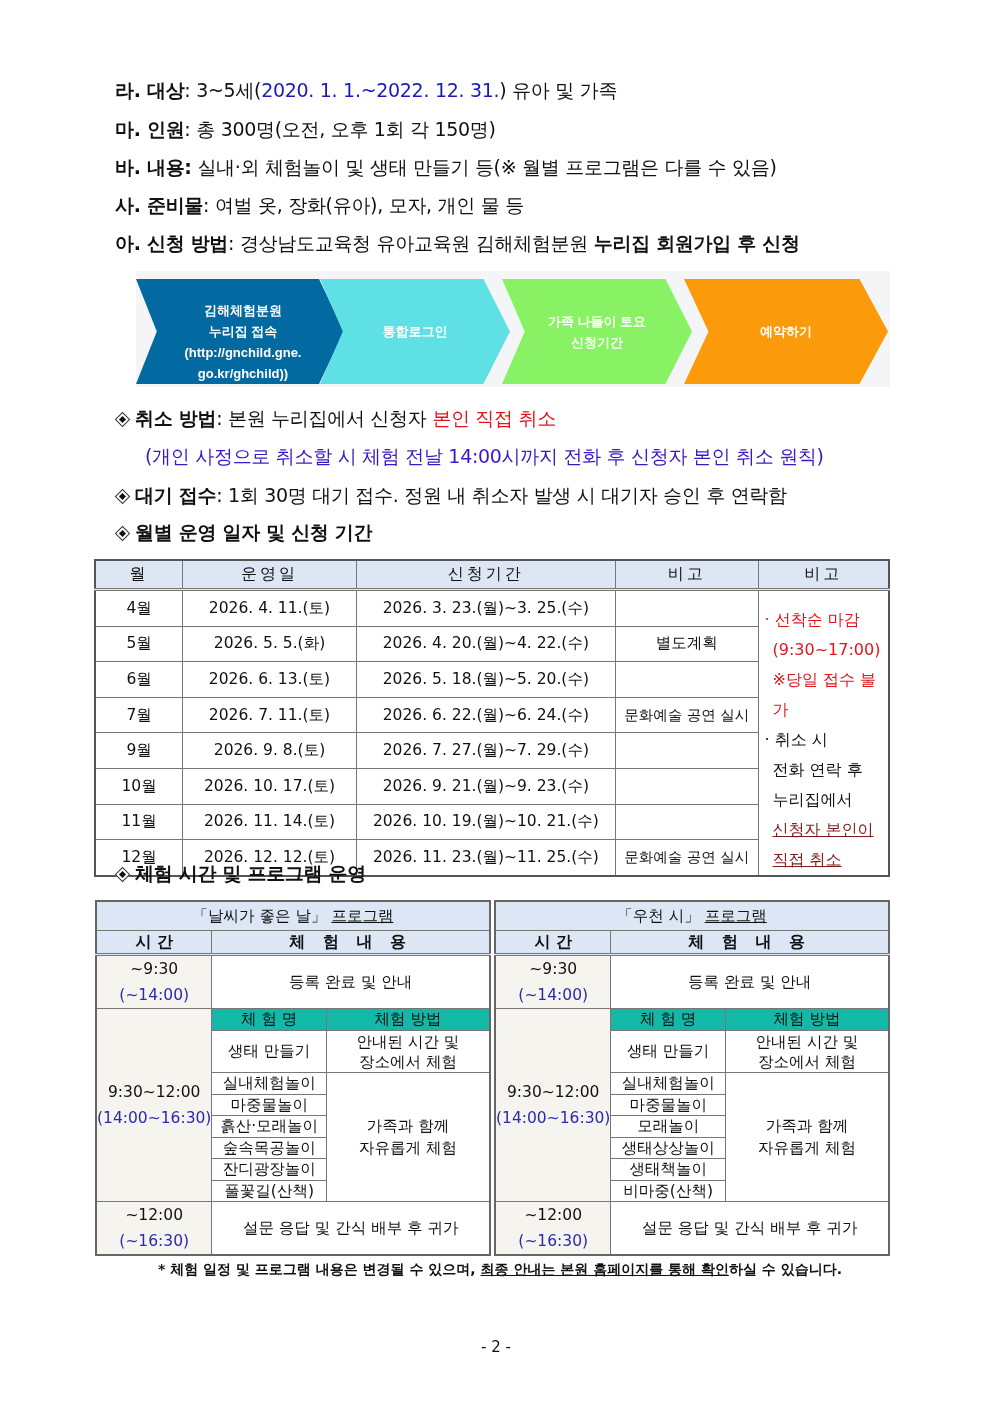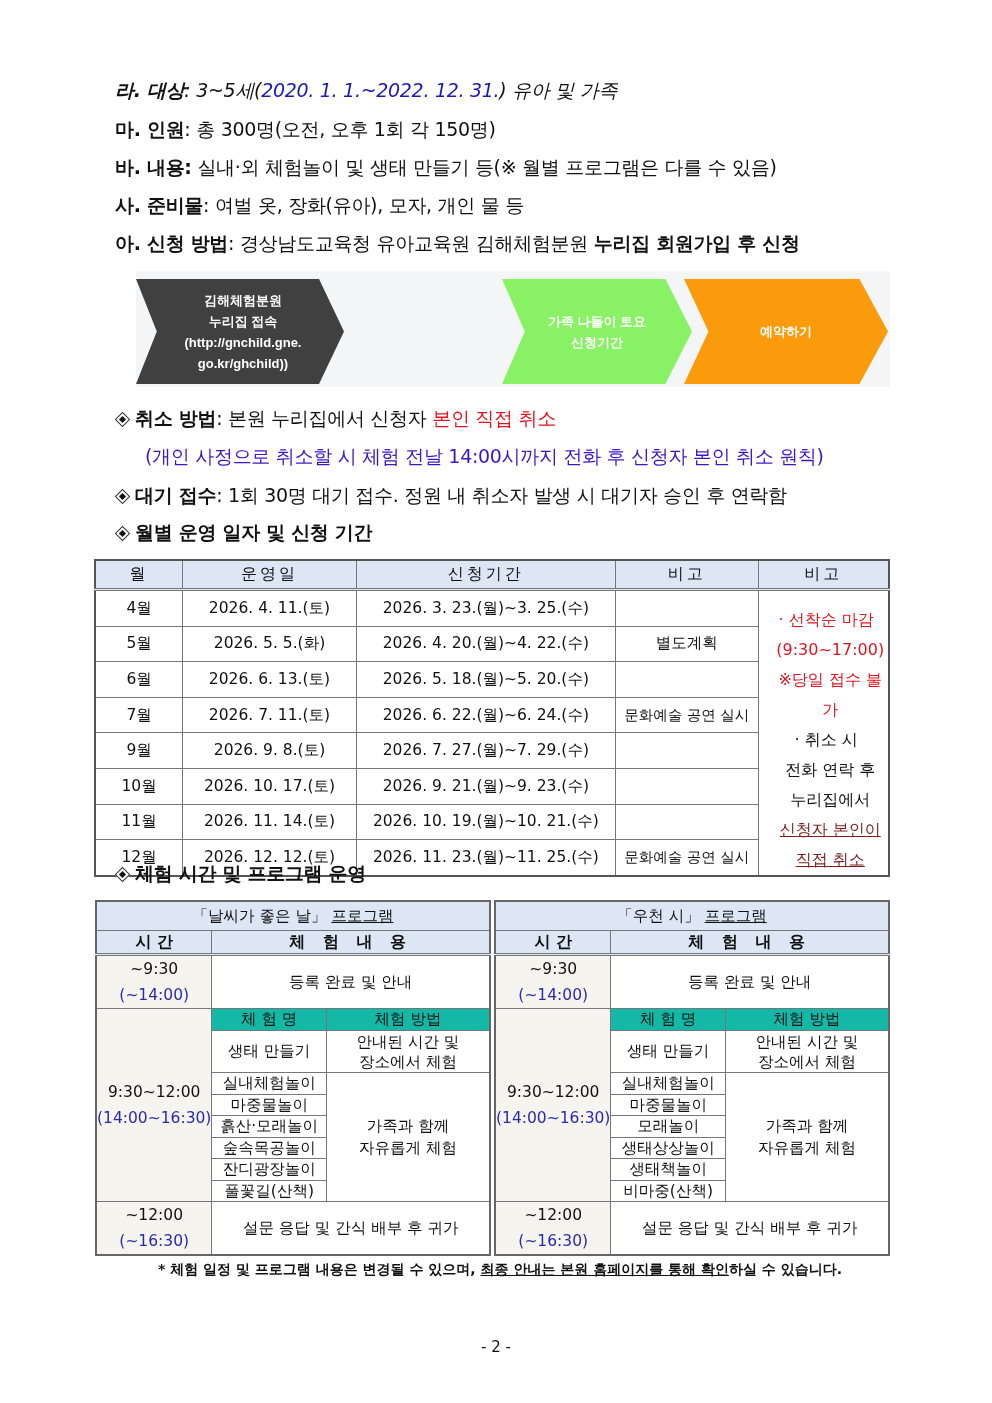--- a/index.html
+++ b/index.html
@@ -13,57 +13,57 @@
   .blue { color: #1a1ab8; }
   .red { color: #e0141e; }
   .purple { color: #3a18c8; }
 
   
   .flow { position: absolute; left: 136px; top: 271px; width: 754px; height: 116px; background: #f3f5f7; }
   .chev { position: absolute; top: 8px; height: 105px; display: flex; align-items: center; justify-content: center;
           color: #fff; font-weight: bold; font-size: 13px; text-align: center; line-height: 21px;
           font-family: "Liberation Sans", "DejaVu Sans", sans-serif; }
   .chev span { display: block; }
-  .c1 { left: 0; width: 208px; background: #404040; clip-path: polygon(0 0, 88% 0, 100% 50%, 88% 100%, 0 100%, 10% 50%); padding-left: 6px; box-sizing: border-box; }
+  .c1 { left: 0; width: 208px; background: #0369a1; clip-path: polygon(0 0, 88% 0, 100% 50%, 88% 100%, 0 100%, 10% 50%); padding-left: 6px; box-sizing: border-box; align-items: flex-end; }
   .c2 { left: 184px; width: 190px; background: #5ee0e4; clip-path: polygon(0 0, 86% 0, 100% 50%, 86% 100%, 0 100%, 12% 50%); }
   .c3 { left: 366px; width: 190px; background: #88f264; clip-path: polygon(0 0, 86% 0, 100% 50%, 86% 100%, 0 100%, 12% 50%); }
   .c4 { left: 548px; width: 204px; background: #fb9b0b; clip-path: polygon(0 0, 86% 0, 100% 50%, 86% 100%, 0 100%, 12% 50%); }
 
   .diamond { display: inline-block; width: 14px; height: 14px; position: relative; margin-right: 6px; vertical-align: -1px; }
   .diamond:before { content: ""; position: absolute; left: 2px; top: 2px; width: 9px; height: 9px; border: 1px solid #333; transform: rotate(45deg); background: #fff; }
   .diamond:after { content: ""; position: absolute; left: 4.5px; top: 4.5px; width: 5px; height: 5px; background: #111; transform: rotate(45deg); }
 
   table { border-collapse: collapse; position: absolute; font-size: 15.5px; }
   td, th { border: 1px solid #777; text-align: center; padding: 0; font-weight: normal; }
 
   
   .sched { left: 94px; top: 559px; width: 796px; border: 2px solid #555; }
   .sched th { background: #dce6f4; height: 27px; font-size: 16px; border-bottom: 3px double #777; letter-spacing: 3px; }
   .sched td { height: 31.6px; }
-  .note-cell { text-align: center; vertical-align: top; padding: 14px 0 0 6px !important; line-height: 30px; font-size: 16px; }
+  .note-cell { text-align: left; vertical-align: top; padding: 14px 0 0 6px !important; line-height: 30px; font-size: 16px; }
   .link { color: #7f1d1d; text-decoration: underline; }
 
   
   .prog { top: 900px; width: 396px; border: 2px solid #666; font-size: 15.5px; }
   .prog .title { background: #dce6f4; height: 28px; font-size: 15.5px; }
   .prog .hdr { background: #dce6f4; height: 22px; font-size: 16px; font-weight: bold; border-bottom: 3px double #777; }
   .prog .time { background: #f6f4ee; line-height: 26px; }
   .prog .sub { background: #14b8a6; height: 20px; }
   .prog .act { height: 20.5px; line-height: 18px; }
   .prog .t2 { color: #2a2ab0; }
   .tl { text-decoration: underline; }
 
   .footnote { position: absolute; left: 158px; top: 1261px; font-size: 14px; font-weight: bold; white-space: nowrap; }
   .footnote .u { text-decoration: underline; }
   .pagenum { position: absolute; left: 0; width: 992px; top: 1338px; text-align: center; font-size: 15px; }
 </style>
 </head>
 <body>
 
-<div class="line" style="top:78px;font-style:italic;">
+<div class="line" style="top:78px;">
   <span class="b">라. 대상</span><span>: </span><span>3~5세(</span><span class="blue">2020. 1. 1.~2022. 12. 31.</span><span>) 유아 및 가족</span>
 </div>
 <div class="line" style="top:117px;">
   <span class="b">마. 인원</span><span>: </span><span>총 300명(오전, 오후 1회 각 150명)</span>
 </div>
 <div class="line" style="top:155px;">
   <span class="b">바. 내용:</span><span> 실내·외 체험놀이 및 생태 만들기 등(※ 월별 프로그램은 다를 수 있음)</span>
 </div>
 <div class="line" style="top:193px;">
   <span class="b">사. 준비물</span><span>: </span><span>여벌 옷, 장화(유아), 모자, 개인 물 등</span>
@@ -73,20 +73,25 @@
 </div>
 
 <div class="flow">
   <div class="chev c1">
     <div>
       <span>김해체험분원</span>
       <span>누리집 접속</span>
       <span>(http://gnchild.gne.</span>
       <span>go.kr/ghchild))</span>
     </div>
+  </div>
+  <div class="chev c2">
+    <div>
+        <span>통합로그인</span>
+      </div>
   </div>
   <div class="chev c3">
     <div>
       <span>가족 나들이 토요</span>
       <span>신청기간</span>
     </div>
   </div>
   <div class="chev c4">
     <div>
         <span>예약하기</span>

